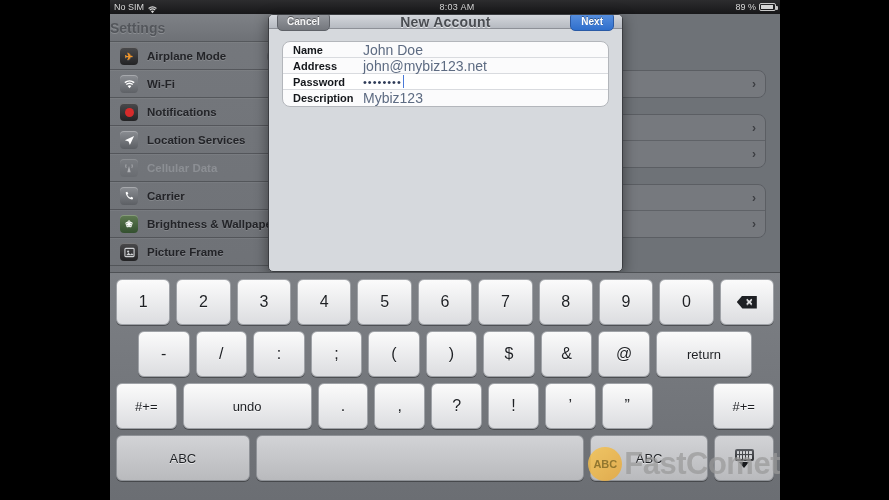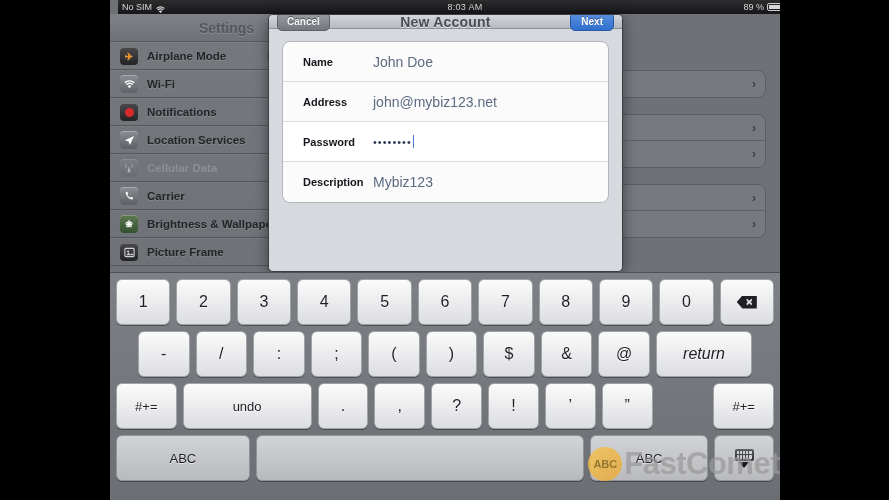--- a/index.html
+++ b/index.html
@@ -10,21 +10,21 @@
     overflow: hidden;
   }
   .screen {
     position: absolute; left: 110px; top: 0;
     width: 670px; height: 500px;
     background: #6e7277;
     overflow: hidden;
   }
   
   .statusbar {
-    position: absolute; left: 8px; top: 0; width: 100%; height: 14px;
+    position: absolute; left: 0; top: 0; width: 100%; height: 14px;
     background: linear-gradient(#2c2c2e, #171719);
     color: #d8d8d8; font-size: 9px; line-height: 14px;
     display: flex; align-items: center;
   }
   .sb-left { padding-left: 4px; display: flex; align-items: center; gap: 4px; }
   .sb-center { position: absolute; left: 0; right: 0; text-align: center; letter-spacing: .3px; margin-left: 24px; }
   .sb-right { position: absolute; right: 4px; display: flex; align-items: center; gap: 3px; }
   .wifi-ico { display: inline-block; width: 9px; height: 8px; position: relative; top: 1px; }
   .batt {
     display: inline-block; width: 17px; height: 8px;
@@ -34,26 +34,25 @@
   .batt::before { content: ""; position: absolute; right: -3px; top: 2px; width: 2px; height: 4px; background: #c9c9c9; border-radius: 0 1px 1px 0; }
 
   
   .settings-app { position: absolute; left: 0; top: 14px; right: 0; bottom: 0; }
   .sidebar {
     position: absolute; left: 0; top: 0; width: 212px; bottom: 0;
     background: linear-gradient(#75787d, #696c71);
     border-right: 1px solid #4f5256;
   }
   .sidebar-title {
-    height: 28px; line-height: 28px; text-align: center;
+    height: 28px; line-height: 28px; text-align: left;
     font-size: 14px; font-weight: bold; color: #53565b;
     text-shadow: 0 1px 0 rgba(255,255,255,.18);
     background: linear-gradient(#7e8186, #6e7176);
     border-bottom: 1px solid #55585c;
-    padding-left: 22px;
   }
   .s-item {
     height: 28px; display: flex; align-items: center; gap: 9px;
     padding-left: 10px;
     border-bottom: 1px solid rgba(60,62,66,.55);
     border-top: 1px solid rgba(255,255,255,.05);
     font-size: 11.5px; font-weight: bold; color: #232428;
     text-shadow: 0 1px 0 rgba(255,255,255,.14);
     position: relative;
   }
@@ -131,22 +130,22 @@
     color: #fff; text-shadow: 0 -1px 0 rgba(0,0,0,.4);
     background: linear-gradient(#5b92e0, #2f6fcc);
     border: 1px solid #2a5aa5; border-radius: 5px;
   }
   .form {
     margin: 12px 13px 0 13px;
     background: #fbfbfc; border: 1px solid #b3b6bb; border-radius: 8px;
     overflow: hidden;
   }
   .f-row {
-    height: 40px; display: flex; align-items: center;
-    border-bottom: 1px solid #d9dbdf; padding-left: 20px;
+    height: 16px; display: flex; align-items: center;
+    border-bottom: 1px solid #d9dbdf; padding-left: 10px;
   }
   .f-row:last-child { border-bottom: none; }
   .f-row.active { background: #fff; }
   .f-label { width: 70px; font-size: 11px; font-weight: bold; color: #14171b; flex: none; }
   .f-value { font-size: 14px; color: #5d6b82; }
   .f-dots { font-size: 11px; color: #2d3a57; letter-spacing: 1px; }
   .caret { display: inline-block; width: 1px; height: 13px; background: #4a79d8; margin-left: 1px; vertical-align: -2px; }
 
   
   .keyboard {
@@ -165,21 +164,21 @@
     display: flex; align-items: center; justify-content: center;
     font-size: 16px; color: #1e2024;
     text-shadow: 0 1px 0 rgba(255,255,255,.6);
   }
   .key.dark {
     background: linear-gradient(#d2d3d6, #b9babd);
     border-color: #8f9297;
   }
   .key.spacer { background: none; border: none; box-shadow: none; }
   .krow.r2 { padding: 0 22px; }
-  .key.return { flex: 1.9; font-size: 16px; font-style: italic; }
+  .key.return { flex: 1.9; font-size: 13px; }
   .key.undo { flex: 2.6; font-size: 13px; }
   .key.sym { flex: 1.2; font-size: 13px; }
   .key.abc { flex: 2.5; font-size: 13px; }
   .key.space { flex: 6.2; }
   .key.abc2 { flex: 2.2; font-size: 13px; }
   .key.hide { flex: 1.1; }
   .bsp-ico {
     width: 20px; height: 13px; background: #1e2024;
     clip-path: polygon(28% 0, 100% 0, 100% 100%, 28% 100%, 0 50%);
     display: flex; align-items: center; justify-content: center;

